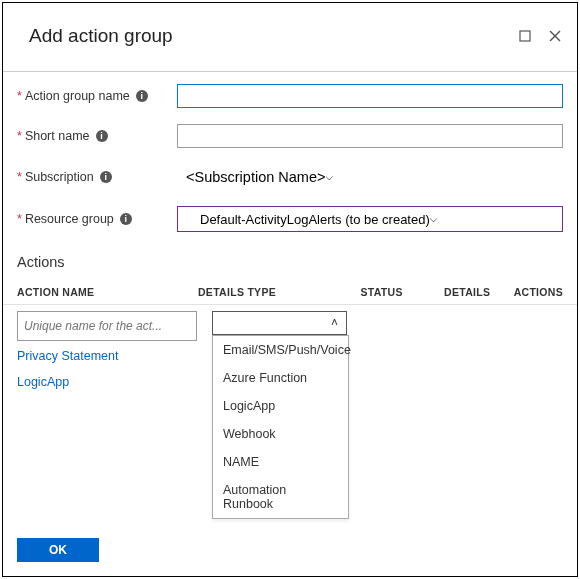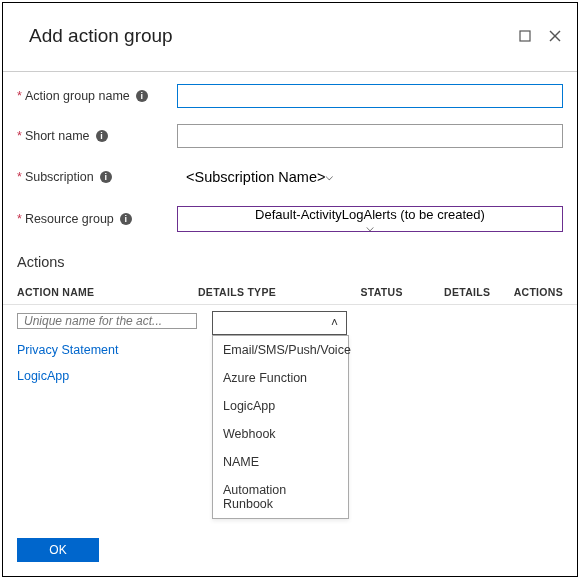--- a/index.html
+++ b/index.html
@@ -11,39 +11,39 @@
   .divider { border: none; border-top: 1px solid #ccc; margin: 6px 0 12px 0; }
   .form { padding: 0 14px; }
   .row { display: flex; align-items: center; margin-bottom: 16px; }
   .lbl { width: 160px; font-size: 12.5px; color: #333; display: flex; align-items: center; }
   .req { color: #c4314b; margin-right: 3px; }
   .info-icon { display: inline-block; width: 12px; height: 12px; border-radius: 50%; background: #555; color: #fff; font-size: 9px; line-height: 12px; text-align: center; margin-left: 6px; font-weight: bold; }
   .fld { flex: 1; }
   input[type=text].tin { width: 100%; height: 24px; padding: 2px 6px; font-size: 13px; border: 1px solid #999; }
   input[type=text].tin.focused { border: 1px solid #0078d4; }
   .sel { display: flex; align-items: center; justify-content: flex-start; height: 26px; padding: 0 8px; border: 1px solid transparent; font-size: 14.5px; cursor: pointer; }
-  .sel.bordered { border: 1px solid #6b2f8f; font-size: 13px; padding: 0 22px; flex-direction: column; }
+  .sel.bordered { border: 1px solid #6b2f8f; font-size: 13px; padding: 0 22px; }
   .chev { font-size: 10px; color: #333; }
   .section-title { font-size: 14.5px; color: #333; padding: 6px 14px 10px 14px; }
   .thead { display: flex; padding: 0 14px; border-bottom: 1px solid #e1e1e1; align-items: center; }
   .th { font-size: 10.5px; font-weight: 600; color: #333; letter-spacing: 0.3px; padding: 6px 0; }
   .c1 { width: 195px; }
   .c2 { width: 145px; }
   .c3 { width: 90px; margin-left: 28px; }
   .c4 { width: 75px; }
   .c5 { flex: 1; text-align: right; }
   .trow { display: flex; padding: 6px 14px 0 14px; align-items: flex-start; }
-  .name-input { width: 180px; height: 16px; border: 1px solid #999; font-size: 12px; font-style: italic; color: #777; padding: 2px 6px; }
+  .name-input { width: 180px; height: 30px; border: 1px solid #999; font-size: 12px; font-style: italic; color: #777; padding: 2px 6px; }
   .type-combo { width: 135px; height: 24px; border: 1px solid #555; display: flex; align-items: center; justify-content: flex-end; padding: 0 8px; cursor: pointer; position: relative; background:#fff; }
   .dropdown { position: absolute; top: 23px; left: -1px; width: 137px; border: 1px solid #aaa; background: #fff; box-shadow: 0 2px 4px rgba(0,0,0,0.08); z-index: 5; }
   .dd-item { font-size: 12.5px; padding: 7px 10px; color: #333; cursor: pointer; }
   .links { padding: 8px 14px; }
   .lnk { font-size: 12.5px; color: #0066cc; cursor: pointer; margin-bottom: 12px; }
   .footer { position: absolute; left: 14px; bottom: 14px; }
-  .okbtn { background: #0066cc; color: #fff; border: none; width: 82px; height: 24px; font-size: 12px; font-weight: 400; cursor: pointer; }
+  .okbtn { background: #0066cc; color: #fff; border: none; width: 82px; height: 24px; font-size: 12px; font-weight: 700; cursor: pointer; }
   .chev-up { font-size: 12px; color:#333; line-height:1; }
 </style>
 </head>
 <body>
 
 <div class="window">
   <div class="titlebar">
     <h1>Add action group</h1>
     <span class="winbtn">
         <svg width="12" height="12" viewBox="0 0 12 12">

